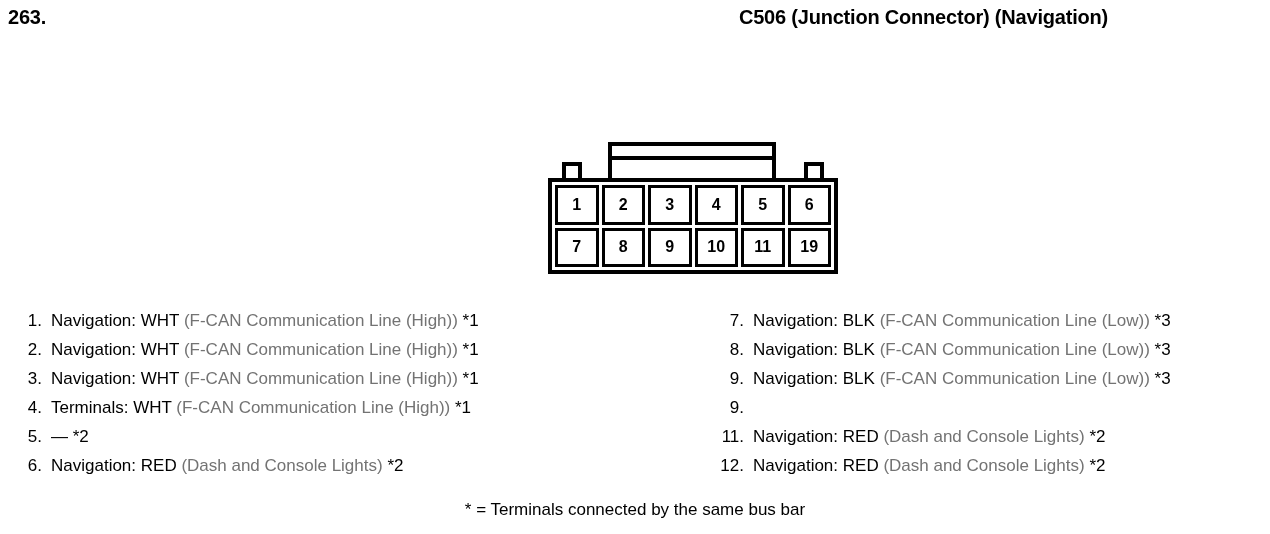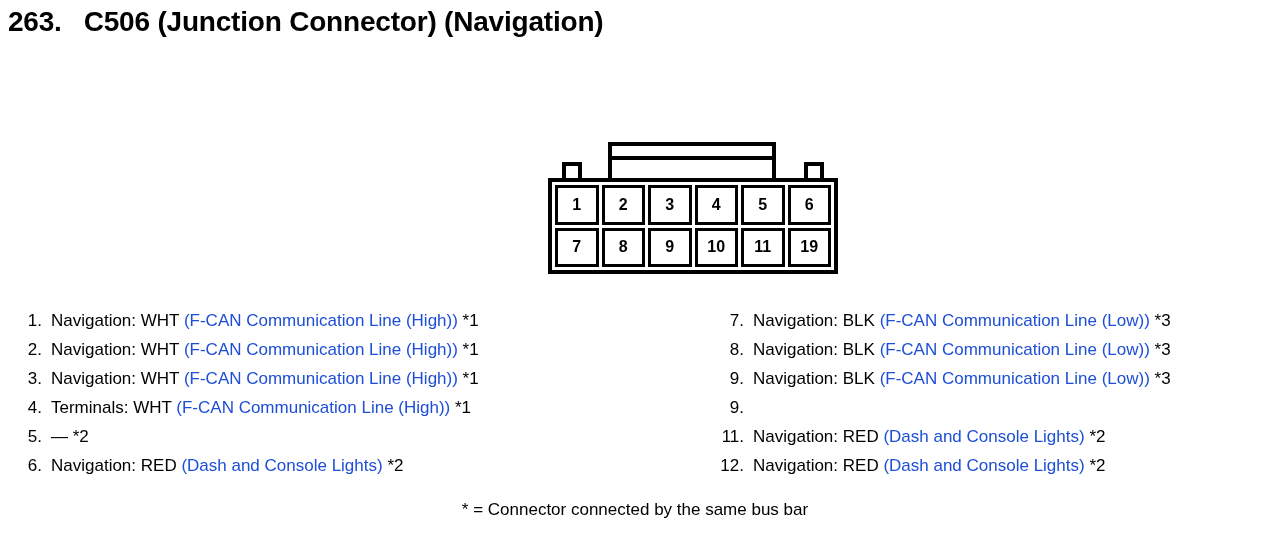--- a/index.html
+++ b/index.html
@@ -19,24 +19,25 @@
   
   .header {
     position: absolute;
     left: 8px;
     top: 6px;
     width: 1100px;
   }
   .title-row {
     display: flex;
     align-items: baseline;
-    font-size: 28px;
+    font-size: 20px;
     font-weight: bold;
     letter-spacing: -0.2px;
     white-space: nowrap;
+    justify-content: space-between;
   }
   .title-num {
     min-width: 44px;
   }
   .title-text {
     margin-left: 22px;
   }
 
   .bullets {
     margin-top: 7px;
@@ -141,21 +142,21 @@
   }
   .pin-idx {
     width: 28px;
     text-align: right;
     flex: 0 0 auto;
   }
   .pin-desc {
     margin-left: 9px;
   }
   .sig {
-    color: #1d4ed8;
+    color: #737373;
   }
   .ref {
     color: #000000;
   }
 
   
   .footnote {
     position: absolute;
     left: 0;
     top: 500px;
@@ -243,13 +244,13 @@
   <div class="pin-row">
     <span class="pin-idx">11.</span>
     <span class="pin-desc"><span>Navigation: RED </span><span class="sig">(Dash and Console Lights)</span><span class="ref"> *2</span></span>
   </div>
   <div class="pin-row">
     <span class="pin-idx">12.</span>
     <span class="pin-desc"><span>Navigation: RED </span><span class="sig">(Dash and Console Lights)</span><span class="ref"> *2</span></span>
   </div>
 </div>
 
-<div class="footnote">* = Connector connected by the same bus bar</div>
+<div class="footnote">* = Terminals connected by the same bus bar</div>
 
 </body></html>

